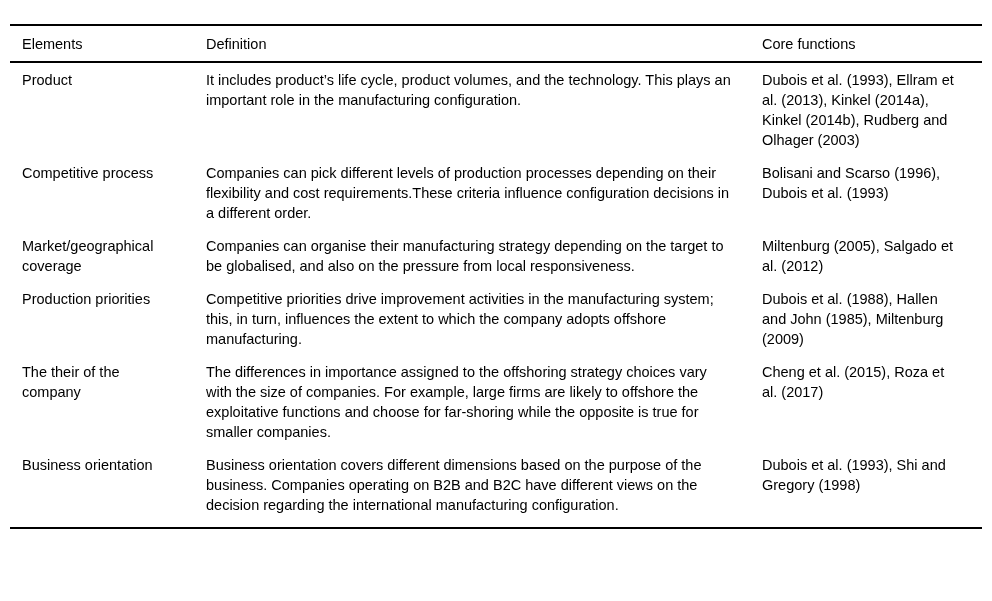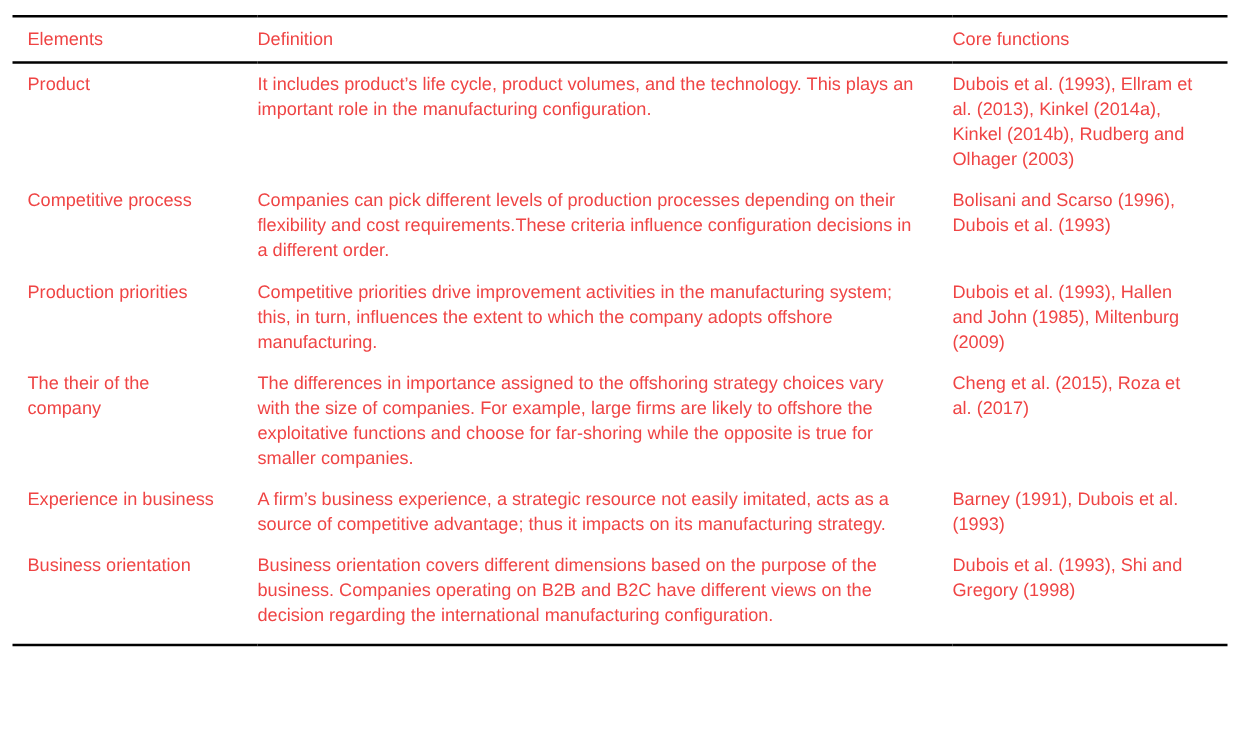--- a/index.html
+++ b/index.html
@@ -5,23 +5,23 @@
   * { box-sizing: border-box; }
   html, body {
     margin: 0;
     padding: 0;
     background: #ffffff;
   }
   .page {
     width: 992px;
     height: 601px;
     background: #ffffff;
-    padding: 12px 10px 0 10px;
+    padding: 24px 10px 0 10px;
     font-family: "Liberation Sans", sans-serif;
-    color: #ef4444;
+    color: #000000;
   }
   table.ref-table {
     width: 100%;
     border-collapse: collapse;
     table-layout: fixed;
     border-top: 2px solid #000;
     border-bottom: 2px solid #000;
     font-size: 14.5px;
     line-height: 20px;
   }
@@ -69,33 +69,33 @@
         <td>Product</td>
         <td>It includes product’s life cycle, product volumes, and the technology. This plays an important role in the manufacturing configuration.</td>
         <td>Dubois et al. (1993), Ellram et al. (2013), Kinkel (2014a), Kinkel (2014b), Rudberg and Olhager (2003)</td>
       </tr>
       <tr>
         <td>Competitive process</td>
         <td>Companies can pick different levels of production processes depending on their flexibility and cost requirements.These criteria influence configuration decisions in a different order.</td>
         <td>Bolisani and Scarso (1996), Dubois et al. (1993)</td>
       </tr>
       <tr>
+        <td>Market/geographical coverage</td>
+        <td>Companies can organise their manufacturing strategy depending on the target to be globalised, and also on the pressure from local responsiveness.</td>
+        <td>Miltenburg (2005), Salgado et al. (2012)</td>
+      </tr>
+      <tr>
         <td>Production priorities</td>
         <td>Competitive priorities drive improvement activities in the manufacturing system; this, in turn, influences the extent to which the company adopts offshore manufacturing.</td>
-        <td>Dubois et al. (1993), Hallen and John (1985), Miltenburg (2009)</td>
+        <td>Dubois et al. (1988), Hallen and John (1985), Miltenburg (2009)</td>
       </tr>
       <tr>
         <td>The their of the company</td>
         <td>The differences in importance assigned to the offshoring strategy choices vary with the size of companies. For example, large firms are likely to offshore the exploitative functions and choose for far-shoring while the opposite is true for smaller companies.</td>
         <td>Cheng et al. (2015), Roza et al. (2017)</td>
-      </tr>
-      <tr>
-        <td>Experience in business</td>
-        <td>A firm’s business experience, a strategic resource not easily imitated, acts as a source of competitive advantage; thus it impacts on its manufacturing strategy.</td>
-        <td>Barney (1991), Dubois et al. (1993)</td>
       </tr>
       <tr>
         <td>Business orientation</td>
         <td>Business orientation covers different dimensions based on the purpose of the business. Companies operating on B2B and B2C have different views on the decision regarding the international manufacturing configuration.</td>
         <td>Dubois et al. (1993), Shi and Gregory (1998)</td>
       </tr>
     </tbody>
   </table>
 </div>
 

